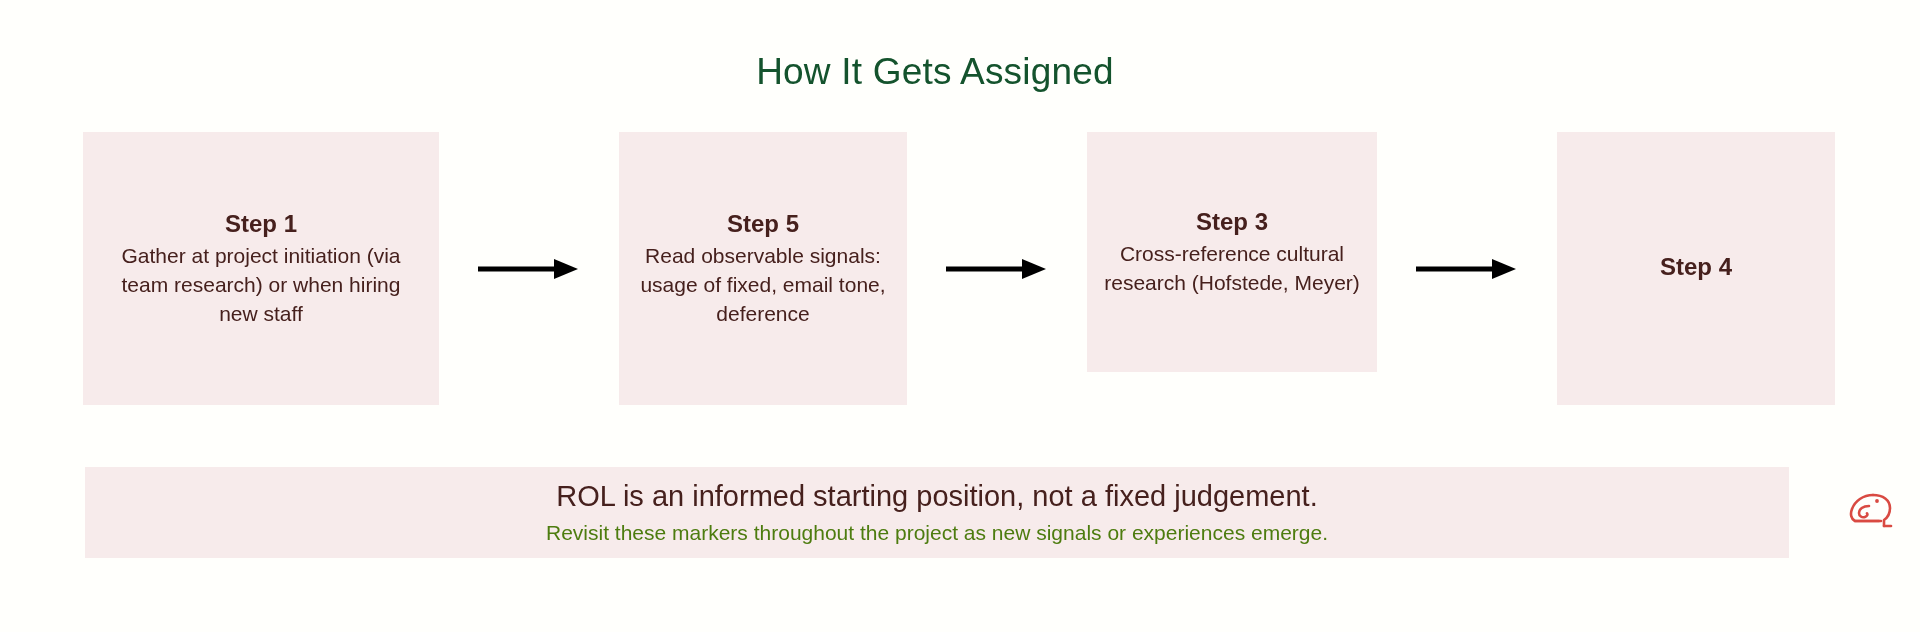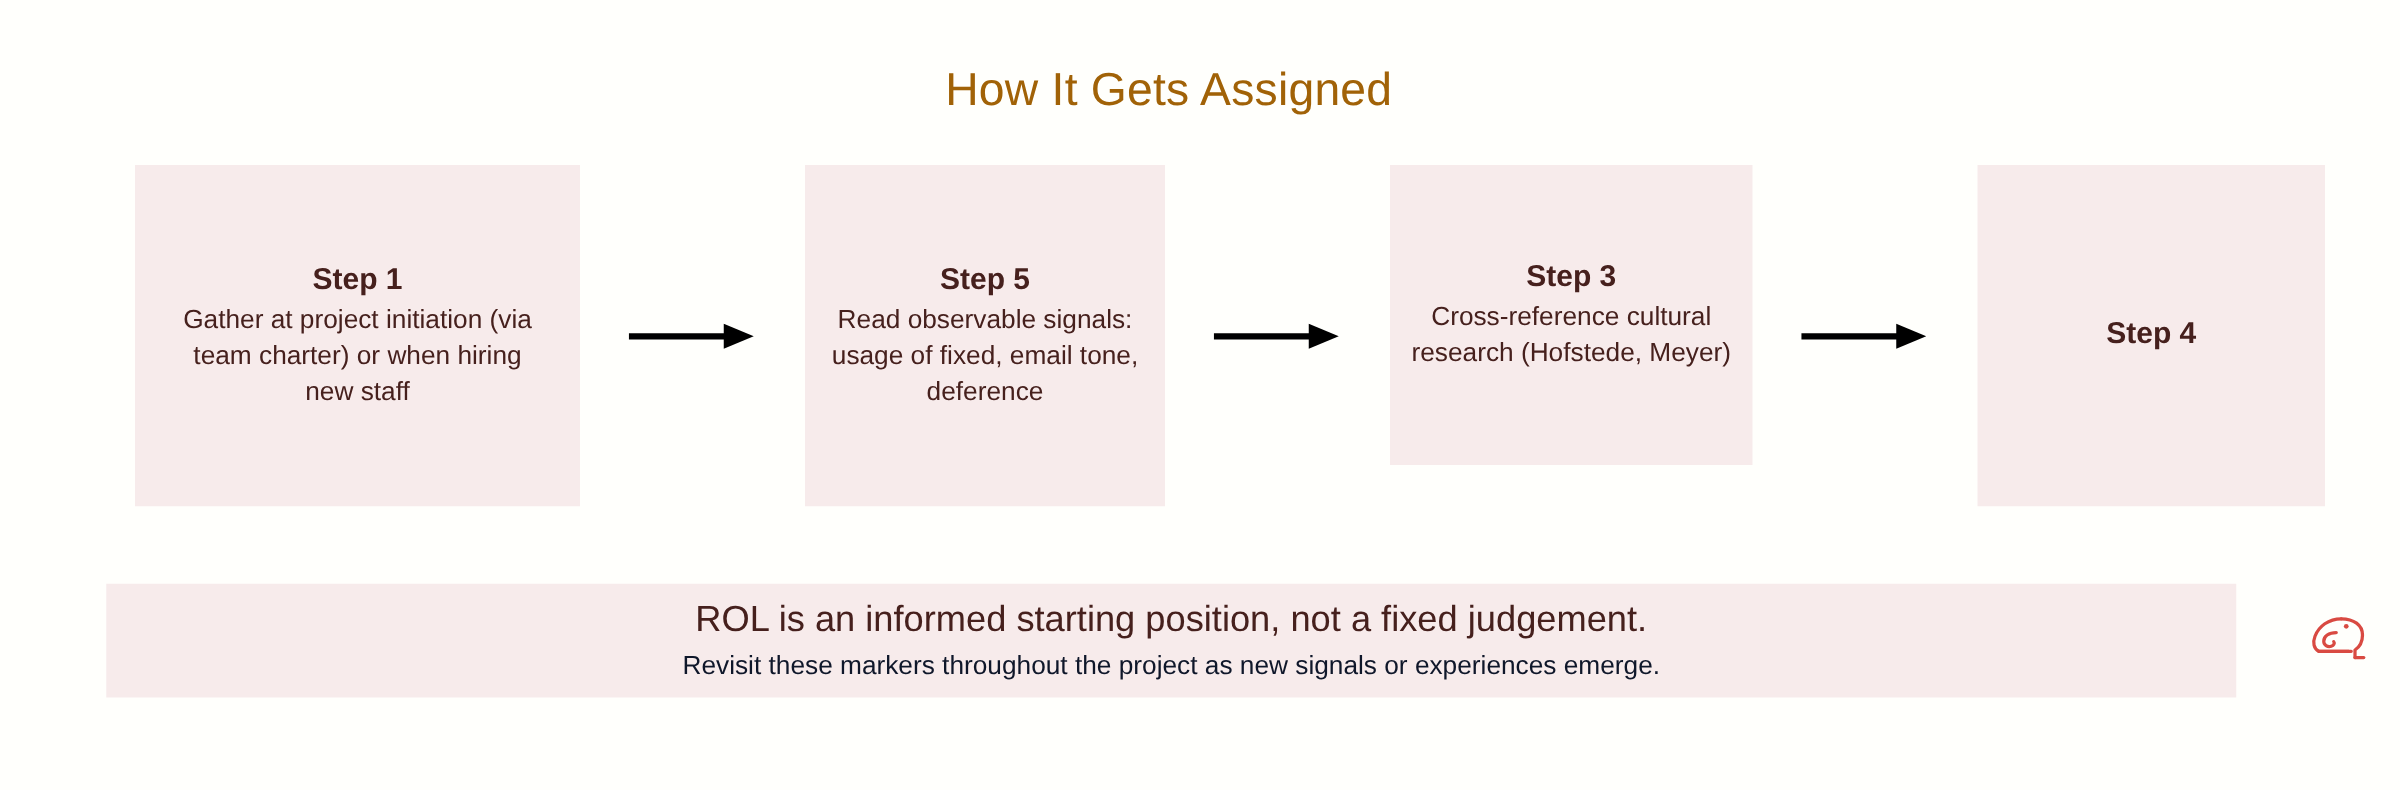--- a/index.html
+++ b/index.html
@@ -23,37 +23,36 @@
 
   
   .page-title {
     position: absolute;
     left: 0;
     top: 50px;
     width: 1870px;
     text-align: center;
     font-size: 37px;
     font-weight: 400;
-    color: #a16207;
+    color: #14532d;
     letter-spacing: 0.2px;
     line-height: 1.2;
   }
 
   
   .flow-row {
     position: absolute;
     left: 83px;
     top: 132px;
     width: 1752px;
     height: 275px;
     display: flex;
     flex-direction: row;
     align-items: flex-start;
     justify-content: space-between;
-    margin-left: 25px;
   }
 
   .step-card {
     background: #f7ebeb;
     box-sizing: border-box;
     padding: 14px 14px;
     display: flex;
     flex-direction: column;
     justify-content: center;
     align-items: center;
@@ -107,21 +106,21 @@
   }
   .banner-head {
     font-size: 29px;
     font-weight: 400;
     color: #46201d;
     line-height: 1.25;
   }
   .banner-sub {
     font-size: 21px;
     font-weight: 400;
-    color: #0f172a;
+    color: #4d7c0f;
     line-height: 1.3;
     margin-top: 5px;
   }
 
   
   .brand-logo {
     position: absolute;
     left: 1843px;
     top: 487px;
     width: 56px;
@@ -134,21 +133,21 @@
 
 <div class="stage">
 
   <div class="page-title">How It Gets Assigned</div>
 
   <div class="flow-row">
 
     <div class="step-card c1">
       <div class="step-title">Step 1</div>
       <div class="step-desc">Gather at project initiation (via
-team charter) or when hiring
+team research) or when hiring
 new staff</div>
     </div>
 
     <div class="arrow">
       <svg width="102" height="26" viewBox="0 0 102 26" aria-hidden="true">
         <line x1="0" y1="13" x2="80" y2="13" stroke="#000000" stroke-width="5"></line>
         <polygon points="76,3 100,13 76,23" fill="#000000"></polygon>
       </svg>
     </div>
 

